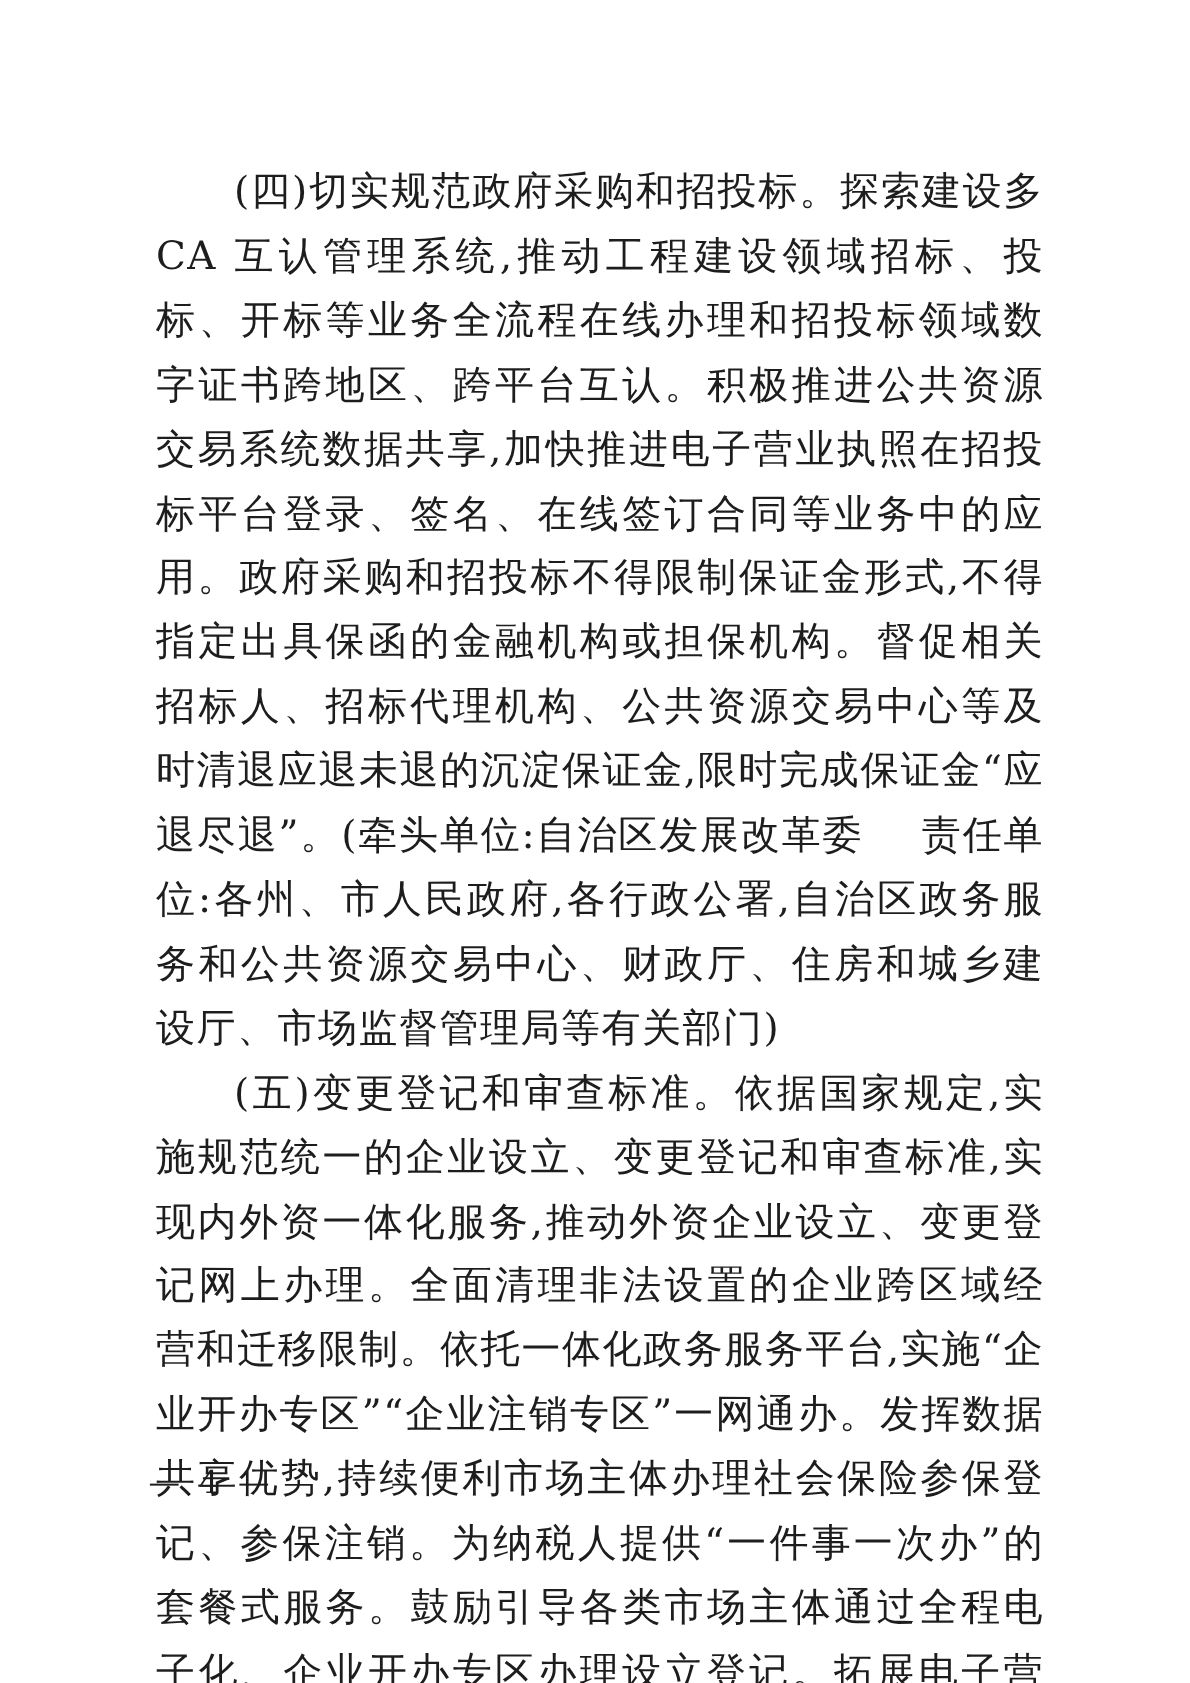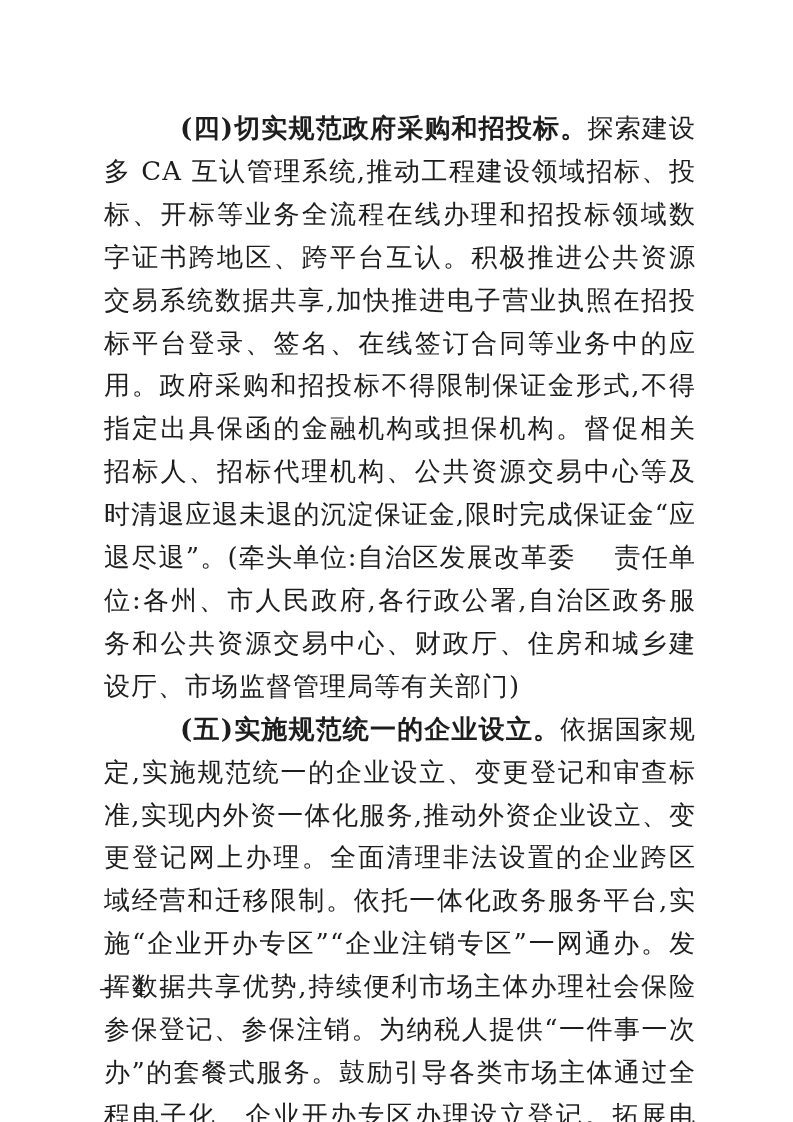--- a/index.html
+++ b/index.html
@@ -30,22 +30,21 @@
     margin: 0;
     padding: 0;
     text-indent: 2em;
     font-size: 26px;
     line-height: 42.9px;
     letter-spacing: 1px;
     text-align: justify;
     text-justify: inter-character;
   }
   .lead {
-    font-weight: bold;
-    margin-left: 24px;
+    font-weight: normal;
   }
   .unit {
     
   }
   .unit-label {
     font-weight: normal;
   }
   .unit-resp-label {
     margin-left: 1.5em;
   }
@@ -57,16 +56,16 @@
     letter-spacing: 3px;
     color: #1d1d1d;
   }
 </style>
 </head>
 <body>
 
 <div class="page">
   <div class="text-block">
     <p class="para"><span class="lead">(四)切实规范政府采购和招投标。</span><span class="body-text">探索建设多 CA 互认管理系统,推动工程建设领域招标、投标、开标等业务全流程在线办理和招投标领域数字证书跨地区、跨平台互认。积极推进公共资源交易系统数据共享,加快推进电子营业执照在招投标平台登录、签名、在线签订合同等业务中的应用。政府采购和招投标不得限制保证金形式,不得指定出具保函的金融机构或担保机构。督促相关招标人、招标代理机构、公共资源交易中心等及时清退应退未退的沉淀保证金,限时完成保证金“应退尽退”。</span><span class="unit">(</span><span class="unit unit-label">牵头单位:</span><span class="unit">自治区发展改革委</span><span class="unit unit-label unit-resp-label">责任单位:</span><span class="unit">各州、市人民政府,各行政公署,自治区政务服务和公共资源交易中心、财政厅、住房和城乡建设厅、市场监督管理局等有关部门)</span></p>
-    <p class="para"><span class="lead">(五)实施规范统一的企业设立。</span><span class="body-text">依据国家规定,实施规范统一的企业设立、变更登记和审查标准,实现内外资一体化服务,推动外资企业设立、变更登记网上办理。全面清理非法设置的企业跨区域经营和迁移限制。依托一体化政务服务平台,实施“企业开办专区”“企业注销专区”一网通办。发挥数据共享优势,持续便利市场主体办理社会保险参保登记、参保注销。为纳税人提供“一件事一次办”的套餐式服务。鼓励引导各类市场主体通过全程电子化、企业开办专区办理设立登记。拓展电子营业执照应用场景和规范化经营范围功能。</span></p>
+    <p class="para"><span class="lead">(五)变更登记和审查标准。</span><span class="body-text">依据国家规定,实施规范统一的企业设立、变更登记和审查标准,实现内外资一体化服务,推动外资企业设立、变更登记网上办理。全面清理非法设置的企业跨区域经营和迁移限制。依托一体化政务服务平台,实施“企业开办专区”“企业注销专区”一网通办。发挥数据共享优势,持续便利市场主体办理社会保险参保登记、参保注销。为纳税人提供“一件事一次办”的套餐式服务。鼓励引导各类市场主体通过全程电子化、企业开办专区办理设立登记。拓展电子营业执照应用场景和规范化经营范围功能。</span></p>
   </div>
   <div class="footer">— 4 —</div>
 </div>
 
 </body></html>

